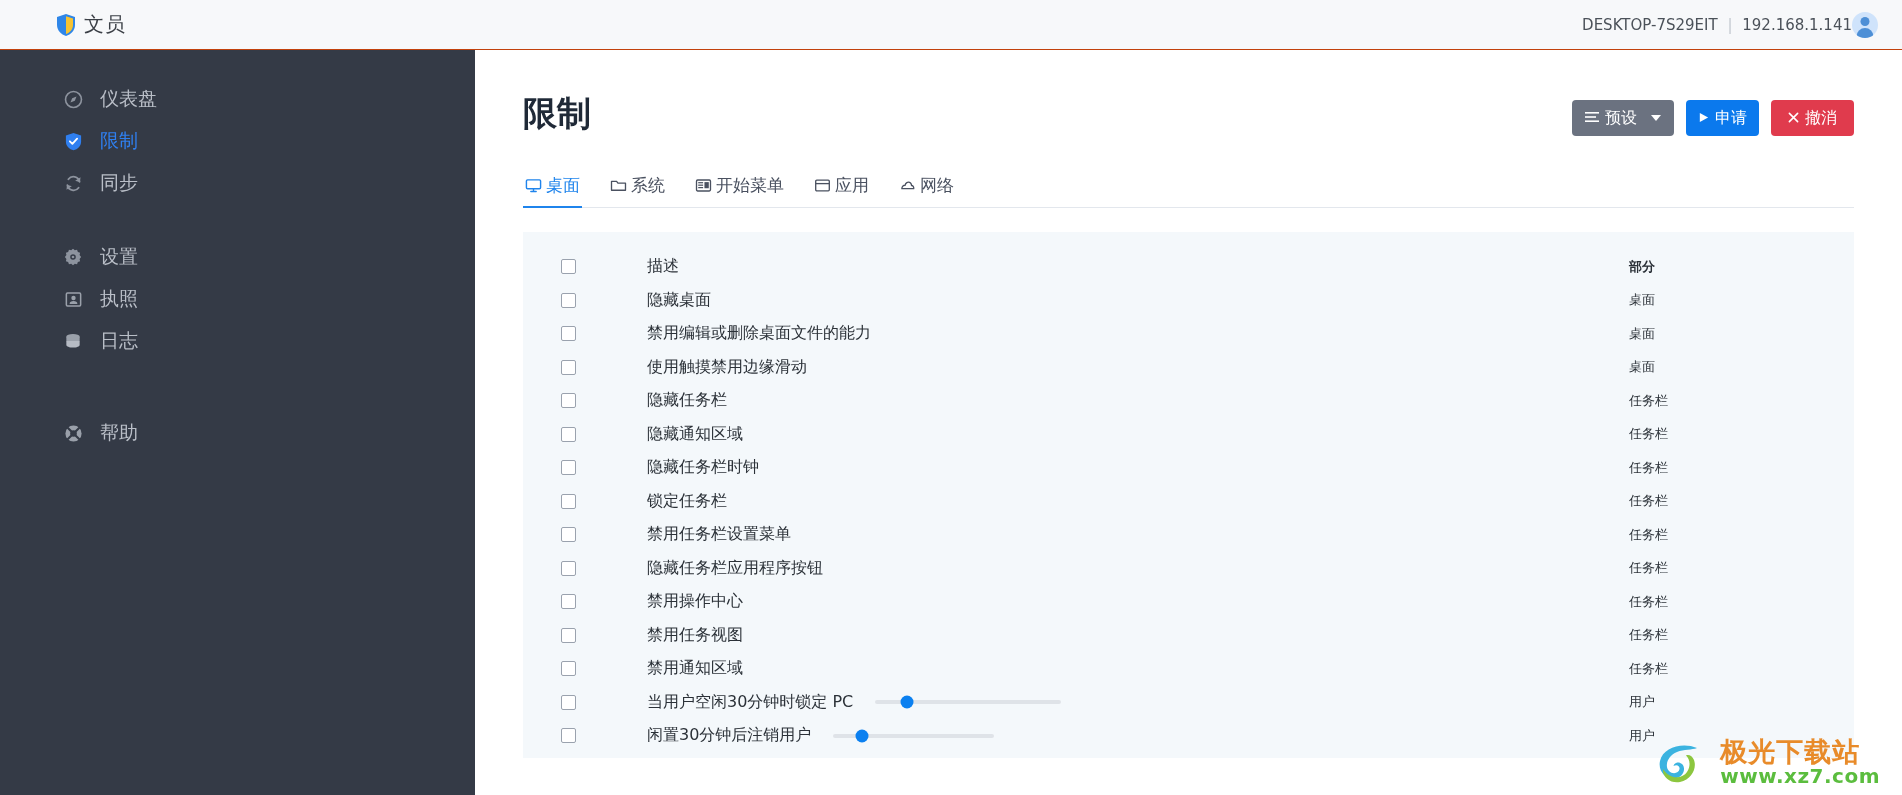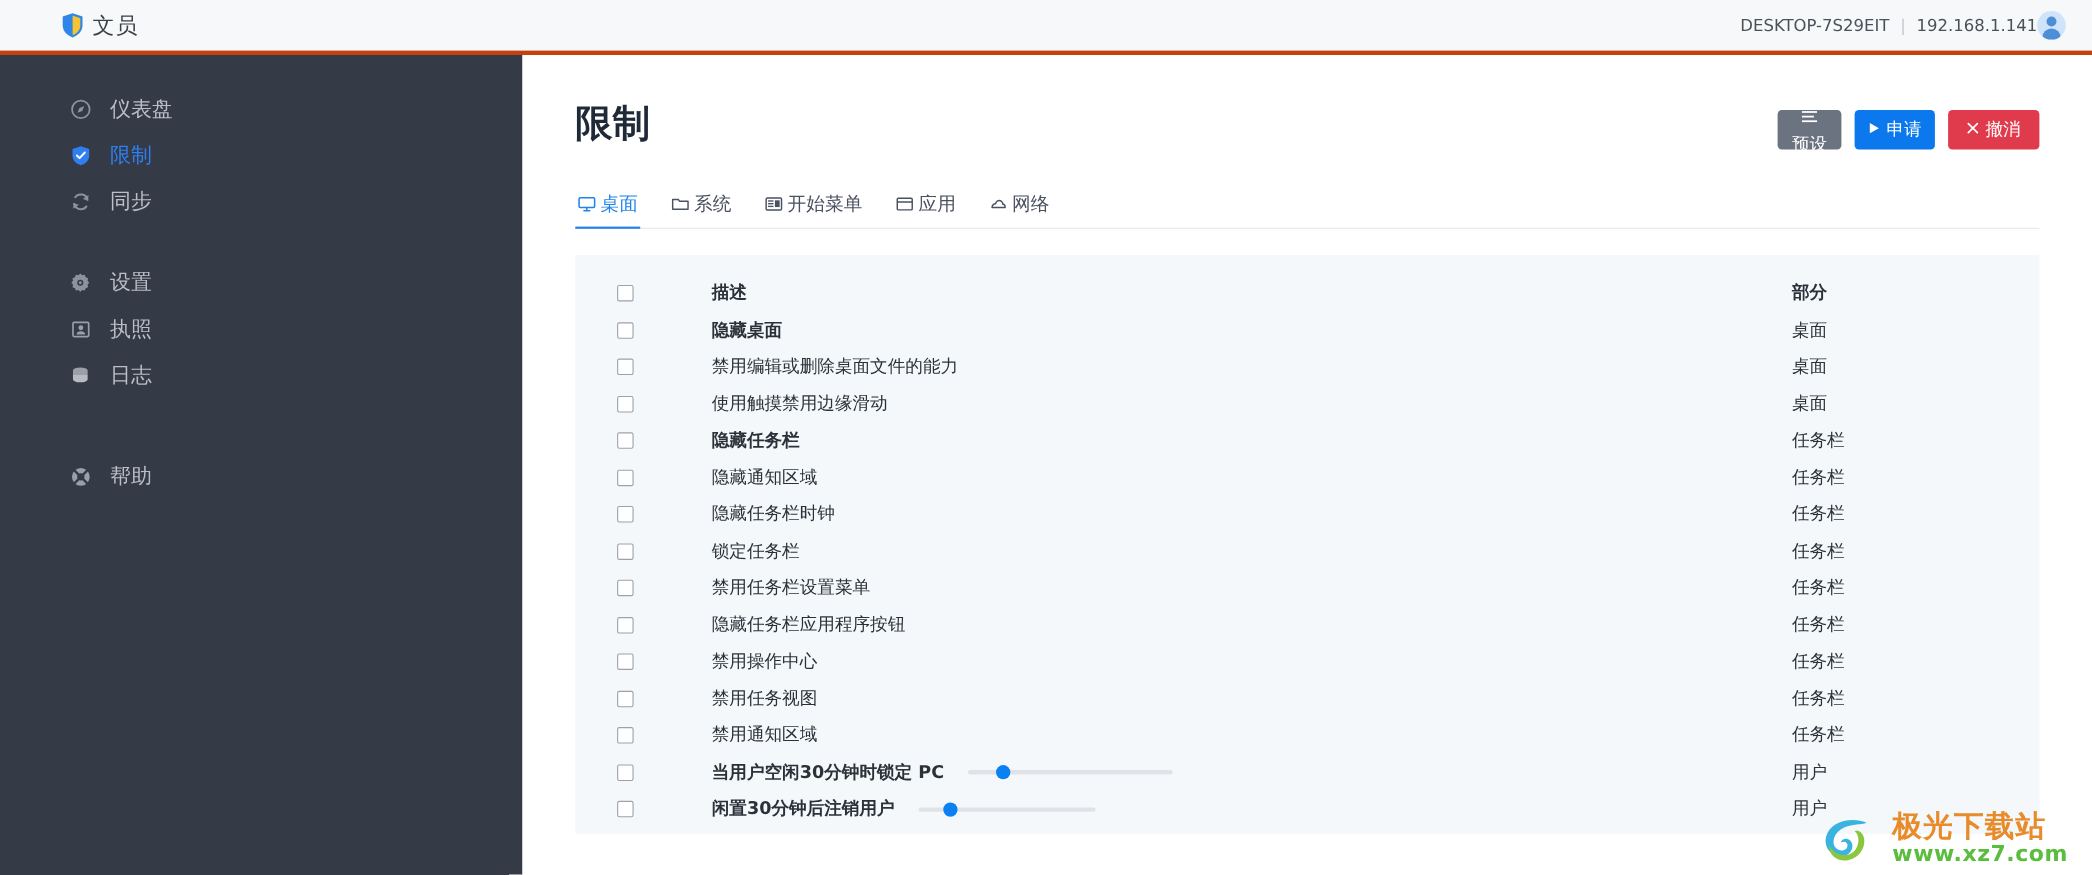--- a/index.html
+++ b/index.html
@@ -9,21 +9,21 @@
     overflow: hidden;
     background: #ffffff;
     font-family: "Liberation Sans", "DejaVu Sans", sans-serif;
   }
 
   
   .topbar {
     position: absolute; left: 0; top: 0;
     width: 1902px; height: 50px;
     background: #f7f8fa;
-    border-bottom: 4px solid #c2410c;
+    border-bottom: 1px solid #c2410c;
     display: flex; align-items: center;
     justify-content: space-between;
   }
   .brand { display: flex; align-items: center; gap: 7px; margin-left: 55px; }
   .brand-logo { width: 22px; height: 24px; display: block; }
   .brand-name {
     font-size: 20px; color: #3b3f46; letter-spacing: 1px;
     font-family: "DejaVu Sans", sans-serif;
   }
   .topbar-right { display: flex; align-items: center; margin-right: 24px; }
@@ -88,21 +88,21 @@
   }
   .actions { display: flex; gap: 12px; margin-top: 4px; }
   .btn {
     display: inline-flex; align-items: center; gap: 6px;
     height: 36px; padding: 0 16px;
     border: none; border-radius: 4px;
     font-size: 16px; color: #fff; cursor: pointer;
     font-family: "DejaVu Sans", sans-serif;
     white-space: nowrap;
   }
-  .btn-preset { background: #6b7280; padding: 0 13px; flex-direction: column; }
+  .btn-preset { background: #6b7280; padding: 0 13px; }
   .btn-apply  { background: #0b79ed; padding: 0 12px; }
   .btn-cancel { background: #e03b4d; padding: 0 17px; }
   .btn-ico { font-size: 13px; line-height: 1; display: inline-block; }
   .caret {
     width: 0; height: 0; margin-left: 8px;
     border-left: 5px solid transparent;
     border-right: 5px solid transparent;
     border-top: 6px solid #fff;
   }
 
@@ -142,24 +142,24 @@
     border: 1px solid #9aa2ae;
     border-radius: 2px; background: #fff;
     cursor: pointer;
   }
   .cell-desc {
     flex: 1 1 auto;
     display: flex; align-items: center; gap: 22px;
     font-size: 16px; color: #2b3138;
     font-family: "DejaVu Sans", sans-serif;
   }
-  .cell-desc.bold { font-weight: bold; text-align: center; }
+  .cell-desc.bold { font-weight: normal; text-align: center; }
   .cell-sec {
     width: 225px; flex: 0 0 225px;
-    font-size: 16px; color: #2b3138;
+    font-size: 13px; color: #2b3138;
     font-family: "DejaVu Sans", sans-serif;
   }
   .cell-sec.bold { font-weight: bold; }
 
   
   .slider { position: relative; height: 16px; display: flex; align-items: center; }
   .slider-track {
     height: 4px; border-radius: 2px; background: #dfe3e8;
   }
   .slider-knob {

